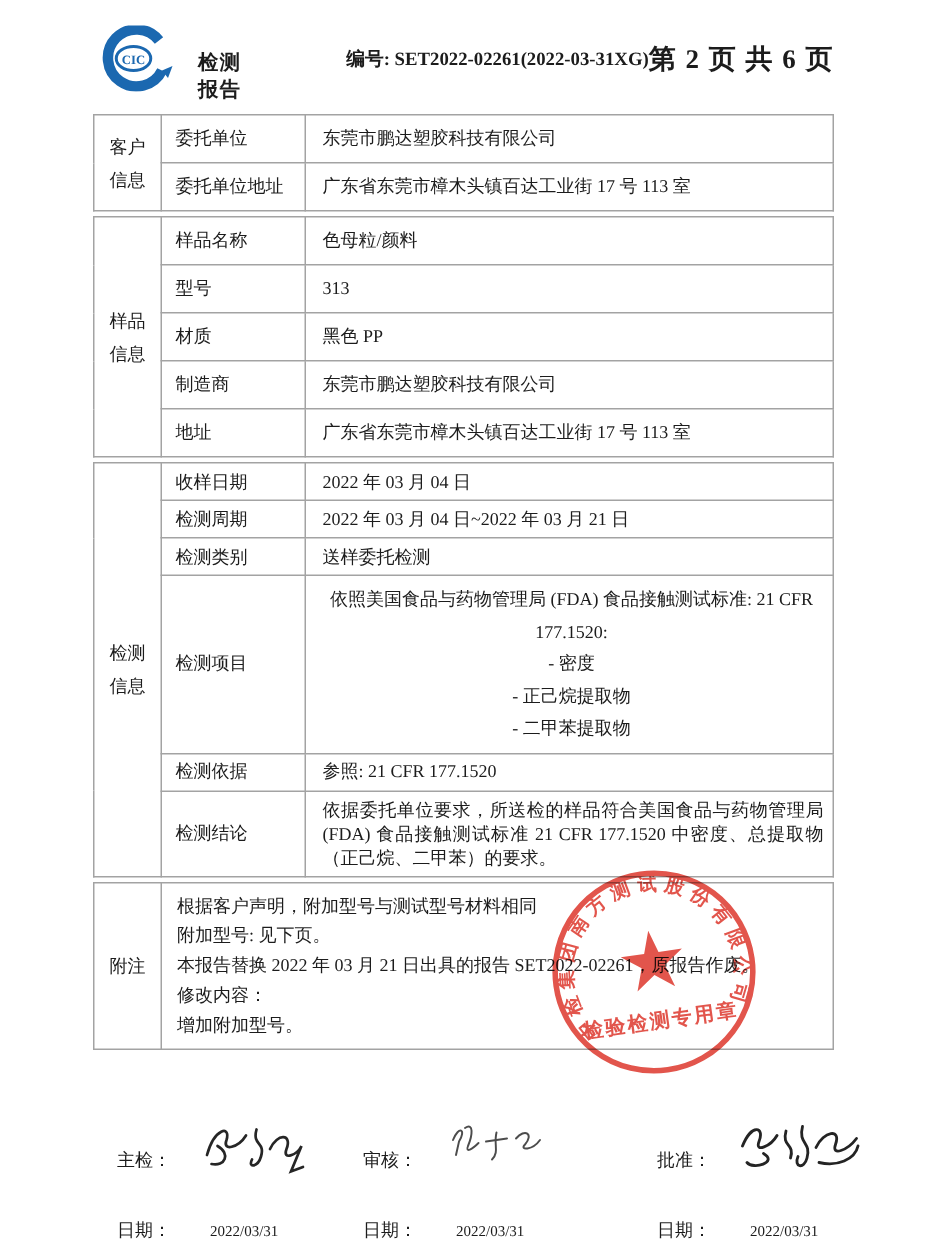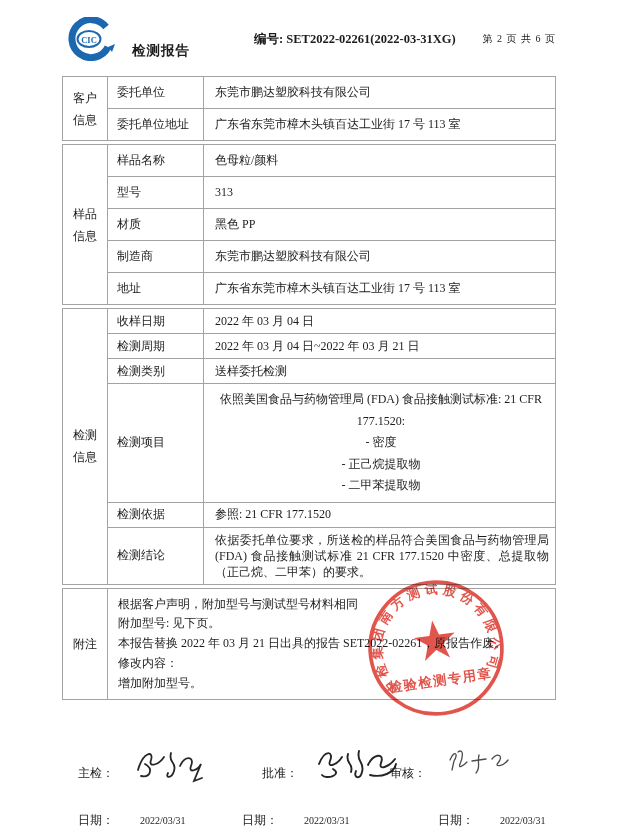--- a/index.html
+++ b/index.html
@@ -12,21 +12,21 @@
     color:#1c1c1c;
     font-size:12px;
     padding:14px 61px 0 62px;
     overflow:hidden;
   }
   
   .hdr { display:flex; align-items:center; height:50px; margin-bottom:12px; }
   .logo-wrap { width:58px; height:44px; display:flex; align-items:center; }
   .hdr-title { font-weight:bold; font-size:13.5px; margin-left:12px; letter-spacing:1px;margin-top:24px; }
   .hdr-no { font-weight:bold; font-size:12.5px; margin-left:64px; white-space:nowrap; }
-  .hdr-page { font-weight:normal; font-size:10px; margin-left:auto; white-space:nowrap; letter-spacing:1px; }
+  .hdr-page { font-weight:bold; font-size:18px; margin-left:auto; white-space:nowrap; letter-spacing:1px; }
   
   table.sec-table {
     width:494px; border-collapse:collapse; table-layout:fixed;
     margin-bottom:3px;
   }
   table.sec-table td { border:1px solid #a3a3a3; vertical-align:middle; }
   td.sec   { width:45px; text-align:center; line-height:22px;margin-left:11px; }
   td.field { width:96px; padding-left:9px; }
   td.val   { padding-left:11px; padding-right:8px; }
   .r32 td  { height:32px; }
@@ -187,49 +187,49 @@
           <svg width="82" height="40" viewBox="0 0 82 40">
             <g fill="none" stroke="#262626" stroke-width="1.8" stroke-linecap="round">
               <path d="M10 26 C15 8 26 6 23 16 C20 24 31 21 36 13"></path>
               <path d="M17 20 C26 25 22 34 13 32"></path>
               <path d="M43 9 C40 20 49 17 46 27 C44 34 37 35 40 29"></path>
               <path d="M52 22 C57 11 67 12 63 22 C60 30 70 26 73 20 L66 37 L74 34"></path>
             </g>
           </svg>
         </span>
       </div>
+      <div class="sig-col sig-col2">
+        <span class="sig-label">审核：</span>
+        <span class="sig-svg">
+          <svg width="80" height="40" viewBox="0 0 80 40">
+            <g fill="none" stroke="#4c4c4c" stroke-width="1.3" stroke-linecap="round">
+              <path d="M10 16 C14 6 19 9 14 17 L12 26"></path>
+              <path d="M18 8 C24 4 23 13 20 20 C18 25 23 22 27 18"></path>
+              <path d="M32 17 L46 15"></path>
+              <path d="M39 11 C37 19 41 24 36 29"></path>
+              <path d="M52 15 C58 8 64 12 58 19 C54 23 63 23 68 16"></path>
+            </g>
+          </svg>
+        </span>
+      </div>
       <div class="sig-col sig-col3">
         <span class="sig-label">批准：</span>
         <span class="sig-svg">
           <svg width="88" height="42" viewBox="0 0 88 42">
             <g fill="none" stroke="#242424" stroke-width="1.9" stroke-linecap="round">
               <path d="M7 22 C13 7 22 9 18 19 C15 27 26 22 30 15"></path>
               <path d="M21 27 C31 33 14 38 10 33"></path>
               <path d="M36 12 C33 23 42 20 39 30"></path>
               <path d="M47 9 C44 21 53 19 50 30 C48 38 41 36 44 29"></path>
               <path d="M56 23 C61 12 73 10 69 21 C66 29 77 25 83 17"></path>
               <path d="M84 22 C82 31 70 36 58 33"></path>
             </g>
           </svg>
         </span>
       </div>
-      <div class="sig-col sig-col2">
-        <span class="sig-label">审核：</span>
-        <span class="sig-svg">
-          <svg width="80" height="40" viewBox="0 0 80 40">
-            <g fill="none" stroke="#4c4c4c" stroke-width="1.3" stroke-linecap="round">
-              <path d="M10 16 C14 6 19 9 14 17 L12 26"></path>
-              <path d="M18 8 C24 4 23 13 20 20 C18 25 23 22 27 18"></path>
-              <path d="M32 17 L46 15"></path>
-              <path d="M39 11 C37 19 41 24 36 29"></path>
-              <path d="M52 15 C58 8 64 12 58 19 C54 23 63 23 68 16"></path>
-            </g>
-          </svg>
-        </span>
-      </div>
     </div>
     <div class="date-row">
       <div class="date-col sig-col1">
         <span>日期：</span>
         <span class="date-val">2022/03/31</span>
       </div>
       <div class="date-col sig-col2">
         <span>日期：</span>
         <span class="date-val">2022/03/31</span>
       </div>

